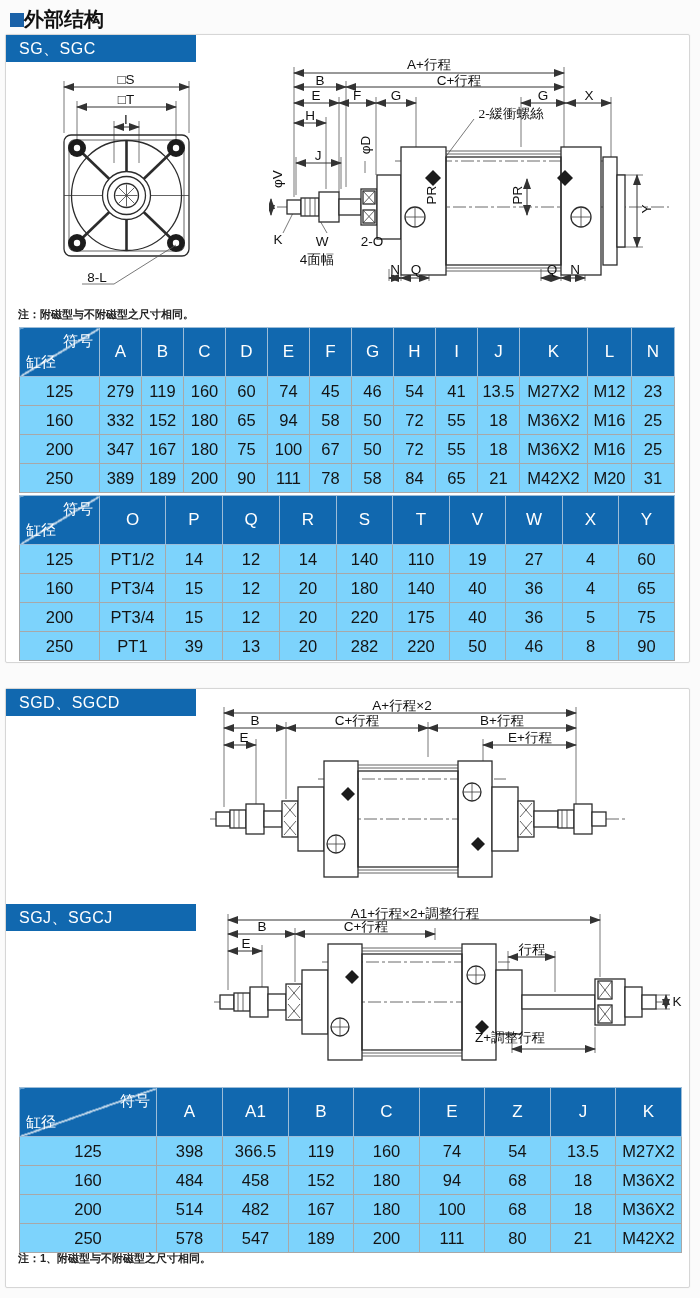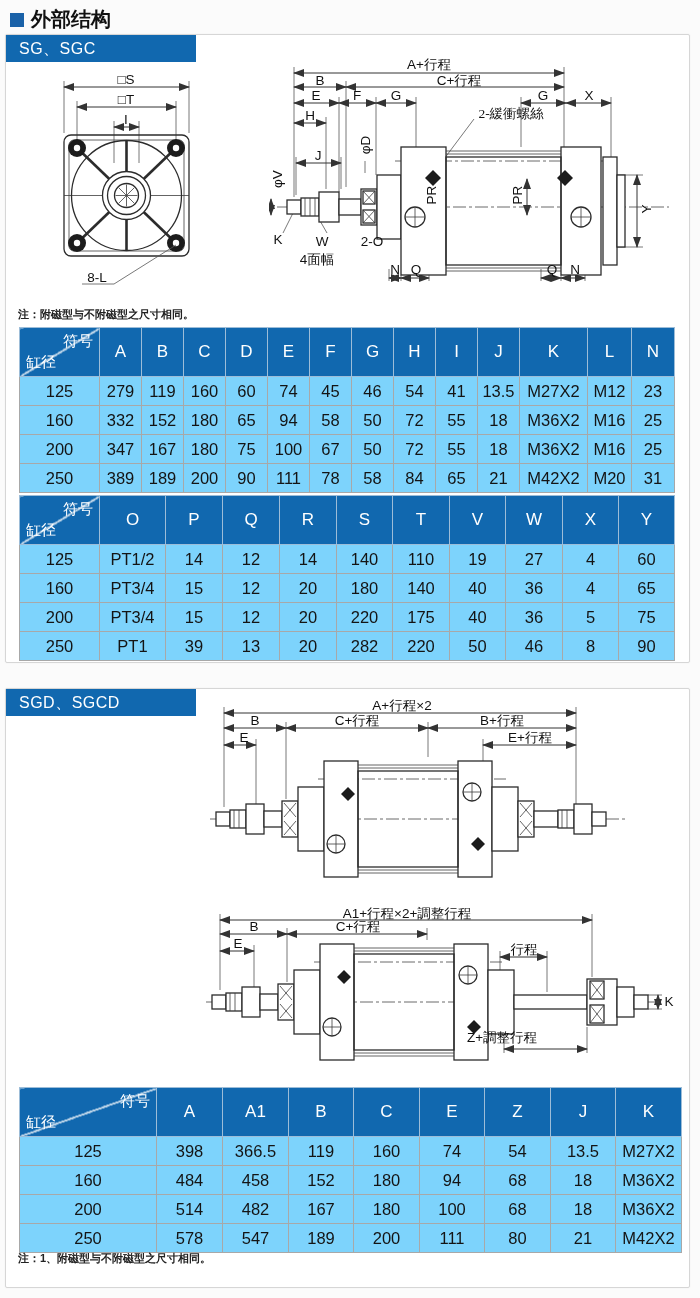--- a/index.html
+++ b/index.html
@@ -2,21 +2,21 @@
 <html><head>
 <meta charset="utf-8">
 <style>
   html,body{margin:0;padding:0;}
   body{
     width:700px;height:1298px;position:relative;
     background:#fbfbfb;
     font-family:"Liberation Sans","DejaVu Sans",sans-serif;
     color:#1a1a1a;-webkit-font-smoothing:antialiased;
   }
-  .page-title{position:absolute;left:10px;top:6px;display:flex;align-items:center;gap:7px;font-family:Liberation Mono, monospace;}
+  .page-title{position:absolute;left:10px;top:6px;display:flex;align-items:center;font-family:Liberation Mono, monospace;}
   .title-sq{width:14px;height:14px;background:#1b62a8;}
   .title-text{font-size:20px;font-weight:bold;color:#111;}
 
   .card{position:absolute;left:5px;width:683px;background:#fff;border:1px solid #d6d6d6;border-radius:2px;box-shadow:0 0 2px rgba(0,0,0,.06);}
   #card1{top:34px;height:627px;}
   #card2{top:688px;height:598px;}
 
   .sec-bar{position:absolute;left:0;top:0;width:190px;height:27px;background:#1168af;color:#fff;
     font-size:16px;line-height:27px;padding-left:13px;box-sizing:border-box;letter-spacing:.5px;}
   .sec-bar.mid{top:215px;}
@@ -518,22 +518,23 @@
       <path class="dk" d="M272,138 l7,7 -7,7 -7,-7 z"></path>
     </svg>
     <span class="dl" style="left:196px;top:0px;">A+行程×2</span>
     <span class="dl" style="left:49px;top:15px;">B</span>
     <span class="dl" style="left:151px;top:15px;">C+行程</span>
     <span class="dl" style="left:296px;top:15px;">B+行程</span>
     <span class="dl" style="left:38px;top:32px;">E</span>
     <span class="dl" style="left:324px;top:32px;">E+行程</span>
   </div>
 
-
-  <div class="draw" style="left:196px;top:218px;width:490px;height:172px;">
+  <div class="sec-bar mid">SGJ、SGCJ</div>
+
+  <div class="draw" style="left:204px;top:218px;width:490px;height:172px;">
     <svg width="490" height="172">
       <g class="ext">
         <line x1="18" y1="83" x2="18" y2="7"></line>
           <line x1="390" y1="70" x2="390" y2="7"></line>
         <line x1="85" y1="75" x2="85" y2="21"></line>
           <line x1="225" y1="33" x2="225" y2="21"></line>
         <line x1="52" y1="80" x2="52" y2="38"></line>
         <line x1="298" y1="85" x2="298" y2="44"></line>
           <line x1="345" y1="85" x2="345" y2="44"></line>
         <line x1="302" y1="110" x2="302" y2="146"></line>

